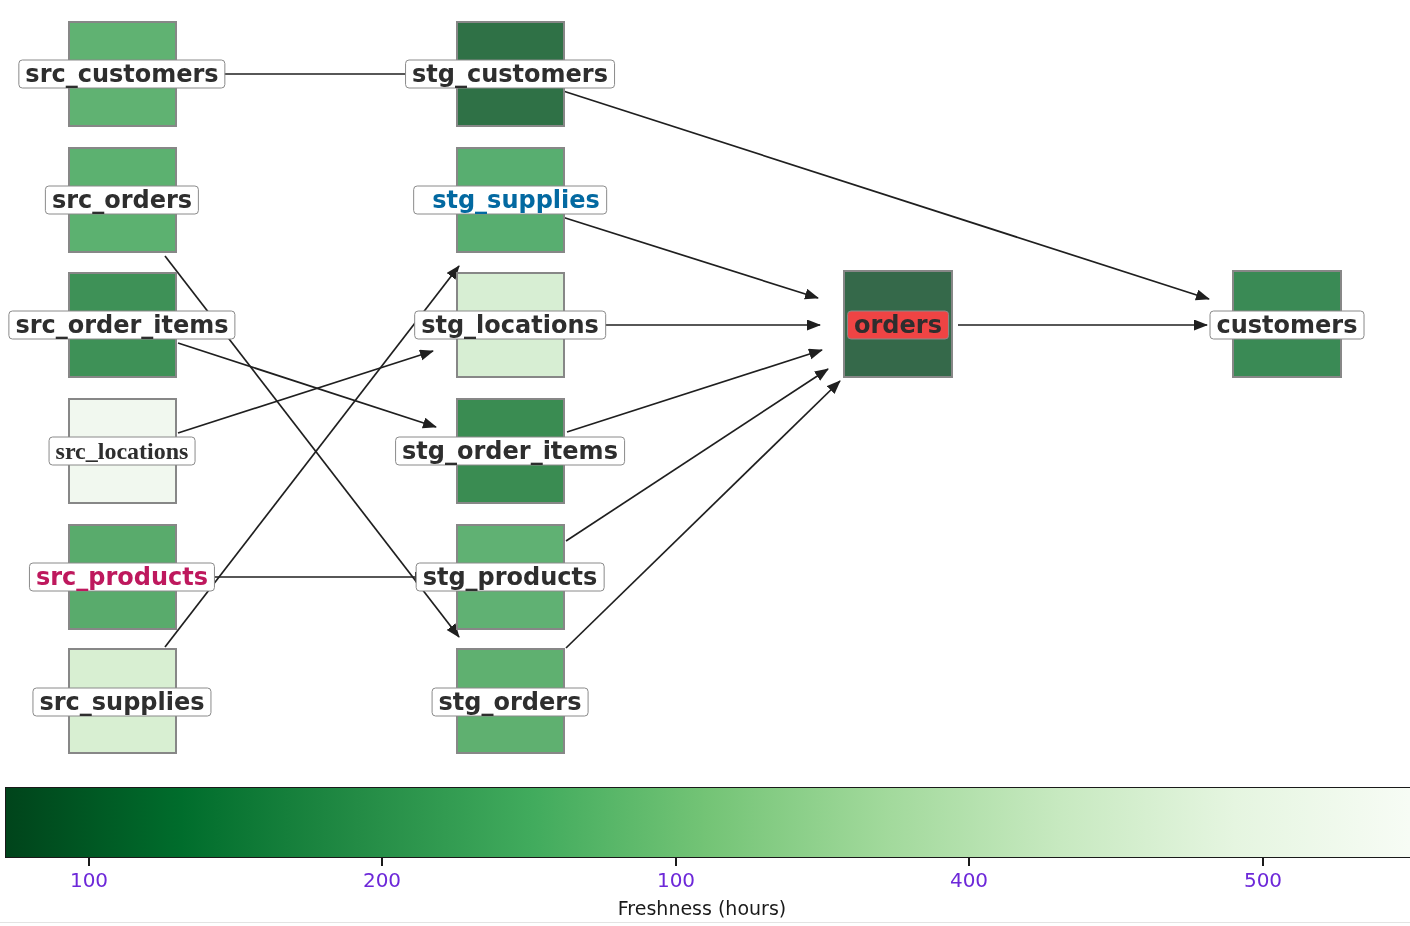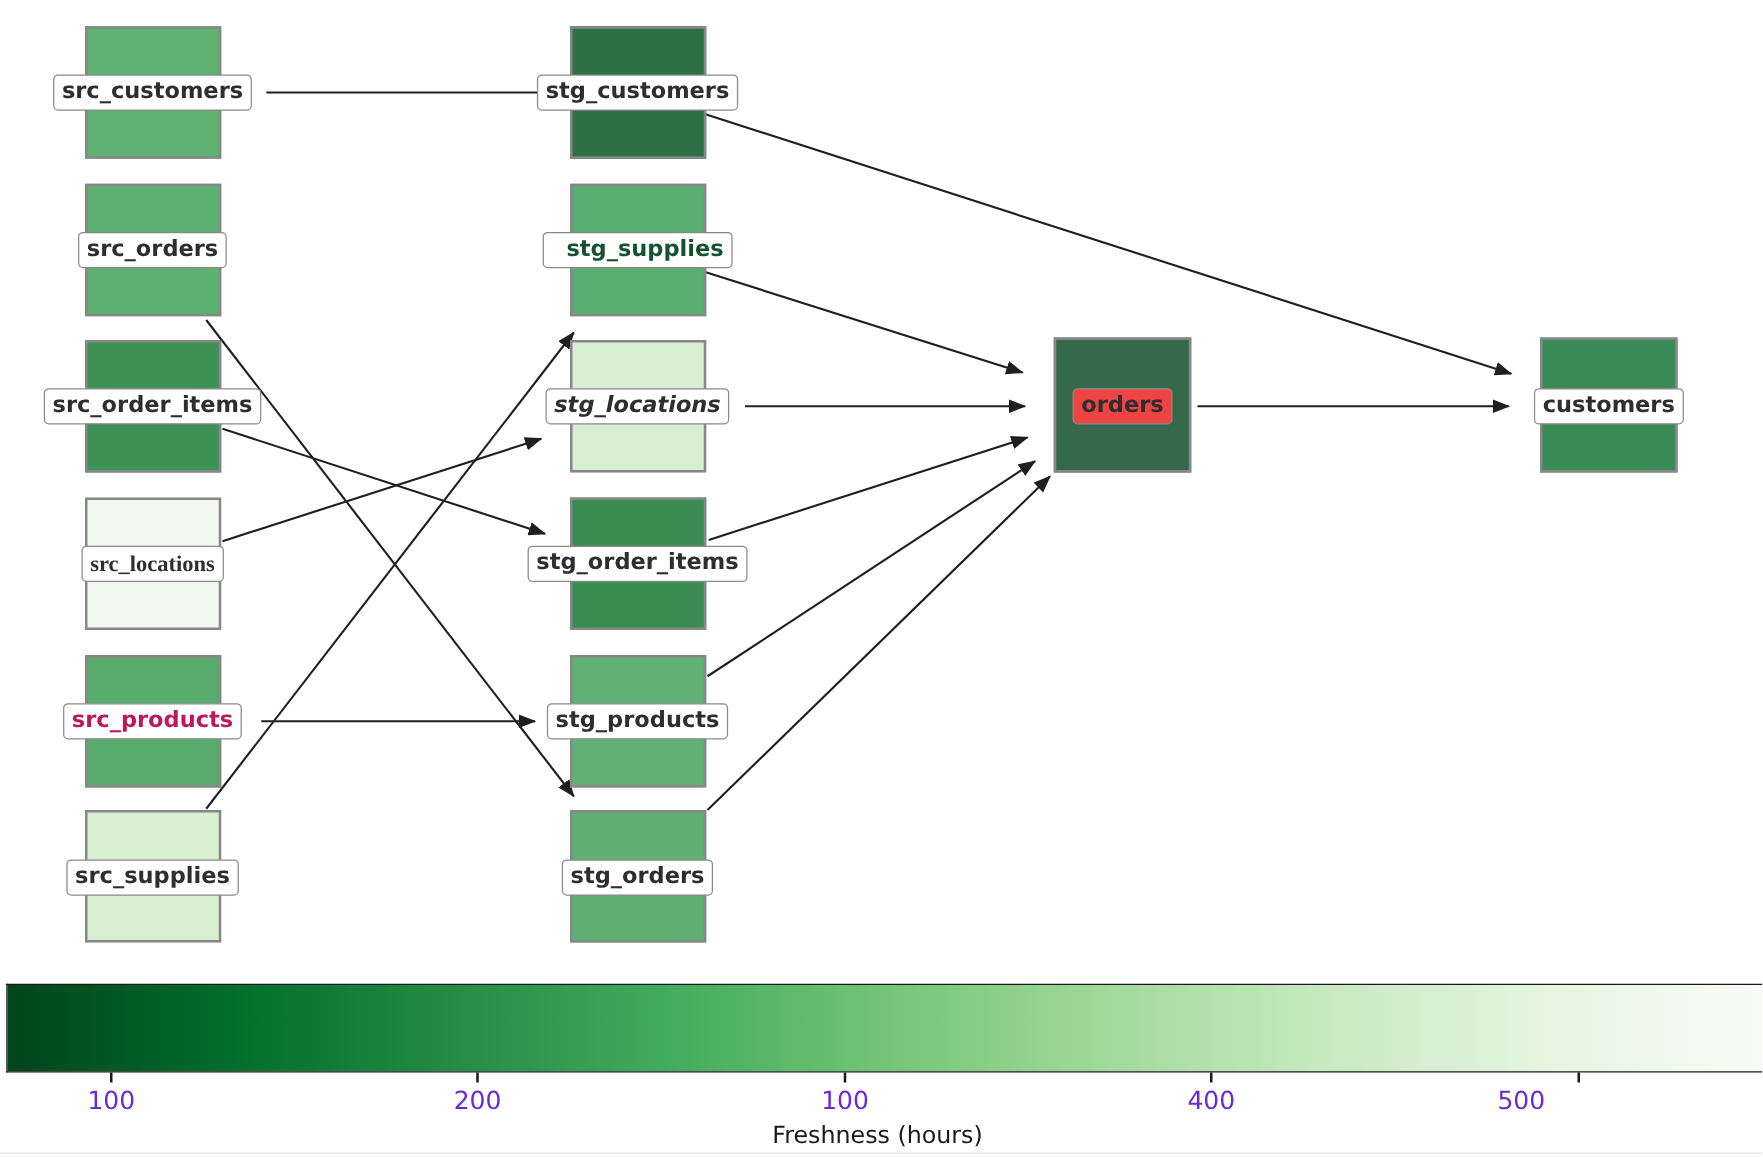--- a/index.html
+++ b/index.html
@@ -16,21 +16,21 @@
     box-sizing:border-box;
     border:2px solid #878787;
   }
   .node-label{
     position:absolute;
     transform:translate(-50%,-50%);
     background:#ffffff;
     border:1.6px solid #8a8a8a;
     border-radius:4px;
     padding:1px 6px 2px 6px;
-    font-size:18px;
+    font-size:24px;
     font-weight:bold;
     color:#2e2e2e;
     white-space:nowrap;
     line-height:24px;
   }
   #colorbar{
     position:absolute;
     box-sizing:border-box;
     border-top:1.6px solid #1a1a1a;
     border-bottom:1.6px solid #1a1a1a;
@@ -98,23 +98,23 @@
       <div class="node-label" style="left: 122px; top: 325px; background: rgb(255, 255, 255); border-color: rgb(138, 138, 138); color: rgb(46, 46, 46);">src_order_items</div>
       <div class="node-box" style="left: 68px; top: 398px; width: 109px; height: 106px; background: rgb(241, 248, 239); border-color: rgb(135, 135, 135);"></div>
       <div class="node-label" style="left: 122px; top: 451px; background: rgb(255, 255, 255); border-color: rgb(138, 138, 138); color: rgb(46, 46, 46); font-family: Liberation Serif, serif;">src_locations</div>
       <div class="node-box" style="left: 68px; top: 524px; width: 109px; height: 106px; background: rgb(89, 171, 108); border-color: rgb(135, 135, 135);"></div>
       <div class="node-label" style="left: 122px; top: 577px; background: rgb(255, 255, 255); border-color: rgb(138, 138, 138); color: #be185d;">src_products</div>
       <div class="node-box" style="left: 68px; top: 648px; width: 109px; height: 106px; background: rgb(216, 239, 210); border-color: rgb(135, 135, 135);"></div>
       <div class="node-label" style="left: 122px; top: 702px; background: rgb(255, 255, 255); border-color: rgb(138, 138, 138); color: rgb(46, 46, 46);">src_supplies</div>
       <div class="node-box" style="left: 456px; top: 21px; width: 109px; height: 106px; background: rgb(47, 113, 70); border-color: rgb(135, 135, 135);"></div>
       <div class="node-label" style="left: 510px; top: 74px; background: rgb(255, 255, 255); border-color: rgb(138, 138, 138); color: rgb(46, 46, 46);">stg_customers</div>
       <div class="node-box" style="left: 456px; top: 147px; width: 109px; height: 106px; background: rgb(88, 174, 112); border-color: rgb(135, 135, 135);"></div>
-      <div class="node-label" style="left: 510px; top: 200px; background: rgb(255, 255, 255); border-color: rgb(138, 138, 138); color: #14532d; padding-left: 18px;">stg_supplies</div>
+      <div class="node-label" style="left: 510px; top: 200px; background: rgb(255, 255, 255); border-color: rgb(138, 138, 138); color: #0369a1; padding-left: 18px;">stg_supplies</div>
       <div class="node-box" style="left: 456px; top: 272px; width: 109px; height: 106px; background: rgb(215, 238, 211); border-color: rgb(135, 135, 135);"></div>
-      <div class="node-label" style="left: 510px; top: 325px; background: rgb(255, 255, 255); border-color: rgb(138, 138, 138); color: rgb(46, 46, 46); font-style: italic;">stg_locations</div>
+      <div class="node-label" style="left: 510px; top: 325px; background: rgb(255, 255, 255); border-color: rgb(138, 138, 138); color: rgb(46, 46, 46);">stg_locations</div>
       <div class="node-box" style="left: 456px; top: 398px; width: 109px; height: 106px; background: rgb(58, 140, 82); border-color: rgb(135, 135, 135);"></div>
       <div class="node-label" style="left: 510px; top: 451px; background: rgb(255, 255, 255); border-color: rgb(138, 138, 138); color: rgb(46, 46, 46);">stg_order_items</div>
       <div class="node-box" style="left: 456px; top: 524px; width: 109px; height: 106px; background: rgb(96, 177, 115); border-color: rgb(135, 135, 135);"></div>
       <div class="node-label" style="left: 510px; top: 577px; background: rgb(255, 255, 255); border-color: rgb(138, 138, 138); color: rgb(46, 46, 46);">stg_products</div>
       <div class="node-box" style="left: 456px; top: 648px; width: 109px; height: 106px; background: rgb(95, 176, 112); border-color: rgb(135, 135, 135);"></div>
       <div class="node-label" style="left: 510px; top: 702px; background: rgb(255, 255, 255); border-color: rgb(138, 138, 138); color: rgb(46, 46, 46);">stg_orders</div>
       <div class="node-box" style="left: 843px; top: 270px; width: 110px; height: 108px; background: rgb(53, 105, 74); border-color: rgb(135, 135, 135);"></div>
       <div class="node-label" style="left: 898px; top: 325px; background: #ef4444; border-color: rgb(138, 138, 138); color: rgb(46, 46, 46);">orders</div>
       <div class="node-box" style="left: 1232px; top: 270px; width: 110px; height: 108px; background: rgb(58, 138, 85); border-color: rgb(135, 135, 135);"></div>
       <div class="node-label" style="left: 1287px; top: 325px; background: rgb(255, 255, 255); border-color: rgb(138, 138, 138); color: rgb(46, 46, 46);">customers</div>
@@ -124,18 +124,18 @@
   <div id="colorbar-ticks">
       <div class="cb-tick-mark" style="left: 88px; top: 858px;"></div>
       <div class="cb-tick-label" style="left: 89px; top: 868px;">100</div>
       <div class="cb-tick-mark" style="left: 381px; top: 858px;"></div>
       <div class="cb-tick-label" style="left: 382px; top: 868px;">200</div>
       <div class="cb-tick-mark" style="left: 675px; top: 858px;"></div>
       <div class="cb-tick-label" style="left: 676px; top: 868px;">100</div>
       <div class="cb-tick-mark" style="left: 968px; top: 858px;"></div>
       <div class="cb-tick-label" style="left: 969px; top: 868px;">400</div>
       <div class="cb-tick-mark" style="left: 1262px; top: 858px;"></div>
-      <div class="cb-tick-label" style="left: 1217px; top: 868px;">500</div>
+      <div class="cb-tick-label" style="left: 1263px; top: 868px;">500</div>
     </div>
   <div id="colorbar-axis-label" style="left: 702px; top: 897px;">Freshness (hours)</div>
 
   <div id="bottom-divider" style="top: 922px;"></div>
 </div>
 
 </body></html>

